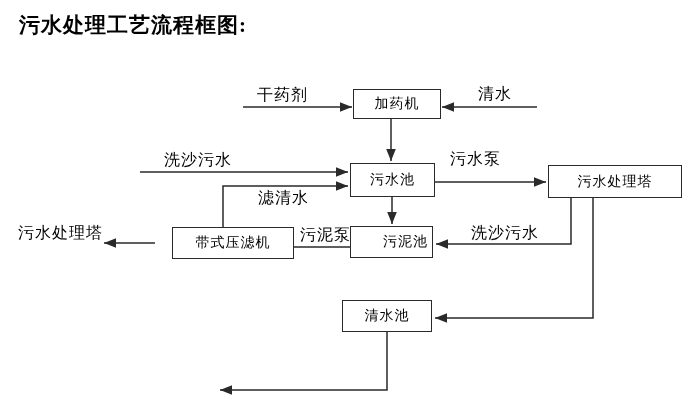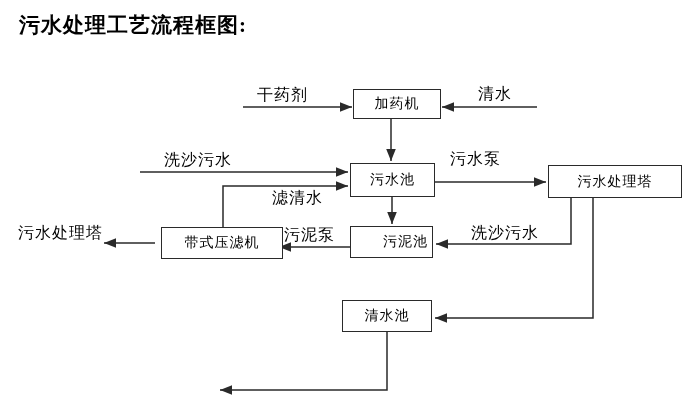--- a/index.html
+++ b/index.html
@@ -79,29 +79,29 @@
     </div>
   <div class="node" style="left:350px; top:163px; width:85px;  height:34px;">
       <span>污水池</span>
     </div>
   <div class="node" style="left:548px; top:165px; width:134px; height:33px;">
       <span>污水处理塔</span>
     </div>
   <div class="node" style="left:350px; top:226px; width:83px;  height:32px;padding-left:28px;">
       <span>污泥池</span>
     </div>
-  <div class="node" style="left:161px; top:227px; width:122px; height:32px;">
+  <div class="node" style="left:172px; top:227px; width:122px; height:32px;">
       <span>带式压滤机</span>
     </div>
   <div class="node" style="left:342px; top:300px; width:90px;  height:32px;">
       <span>清水池</span>
     </div>
 
   <div class="elabel" style="left:257px; top:85px;">干药剂</div>
   <div class="elabel" style="left:478px; top:84px;">清水</div>
   <div class="elabel" style="left:164px; top:150px;">洗沙污水</div>
-  <div class="elabel" style="left:258px; top:188px;margin-left:14px;">滤清水</div>
+  <div class="elabel" style="left:258px; top:188px;">滤清水</div>
   <div class="elabel" style="left:450px; top:149px;">污水泵</div>
   <div class="elabel" style="left:471px; top:223px;">洗沙污水</div>
-  <div class="elabel" style="left:284px; top:225px;">污泥泵</div>
+  <div class="elabel" style="left:300px; top:225px;">污泥泵</div>
   <div class="elabel" style="left:18px;  top:223px;">污水处理塔</div>
 
 </div>
 
 </body></html>

